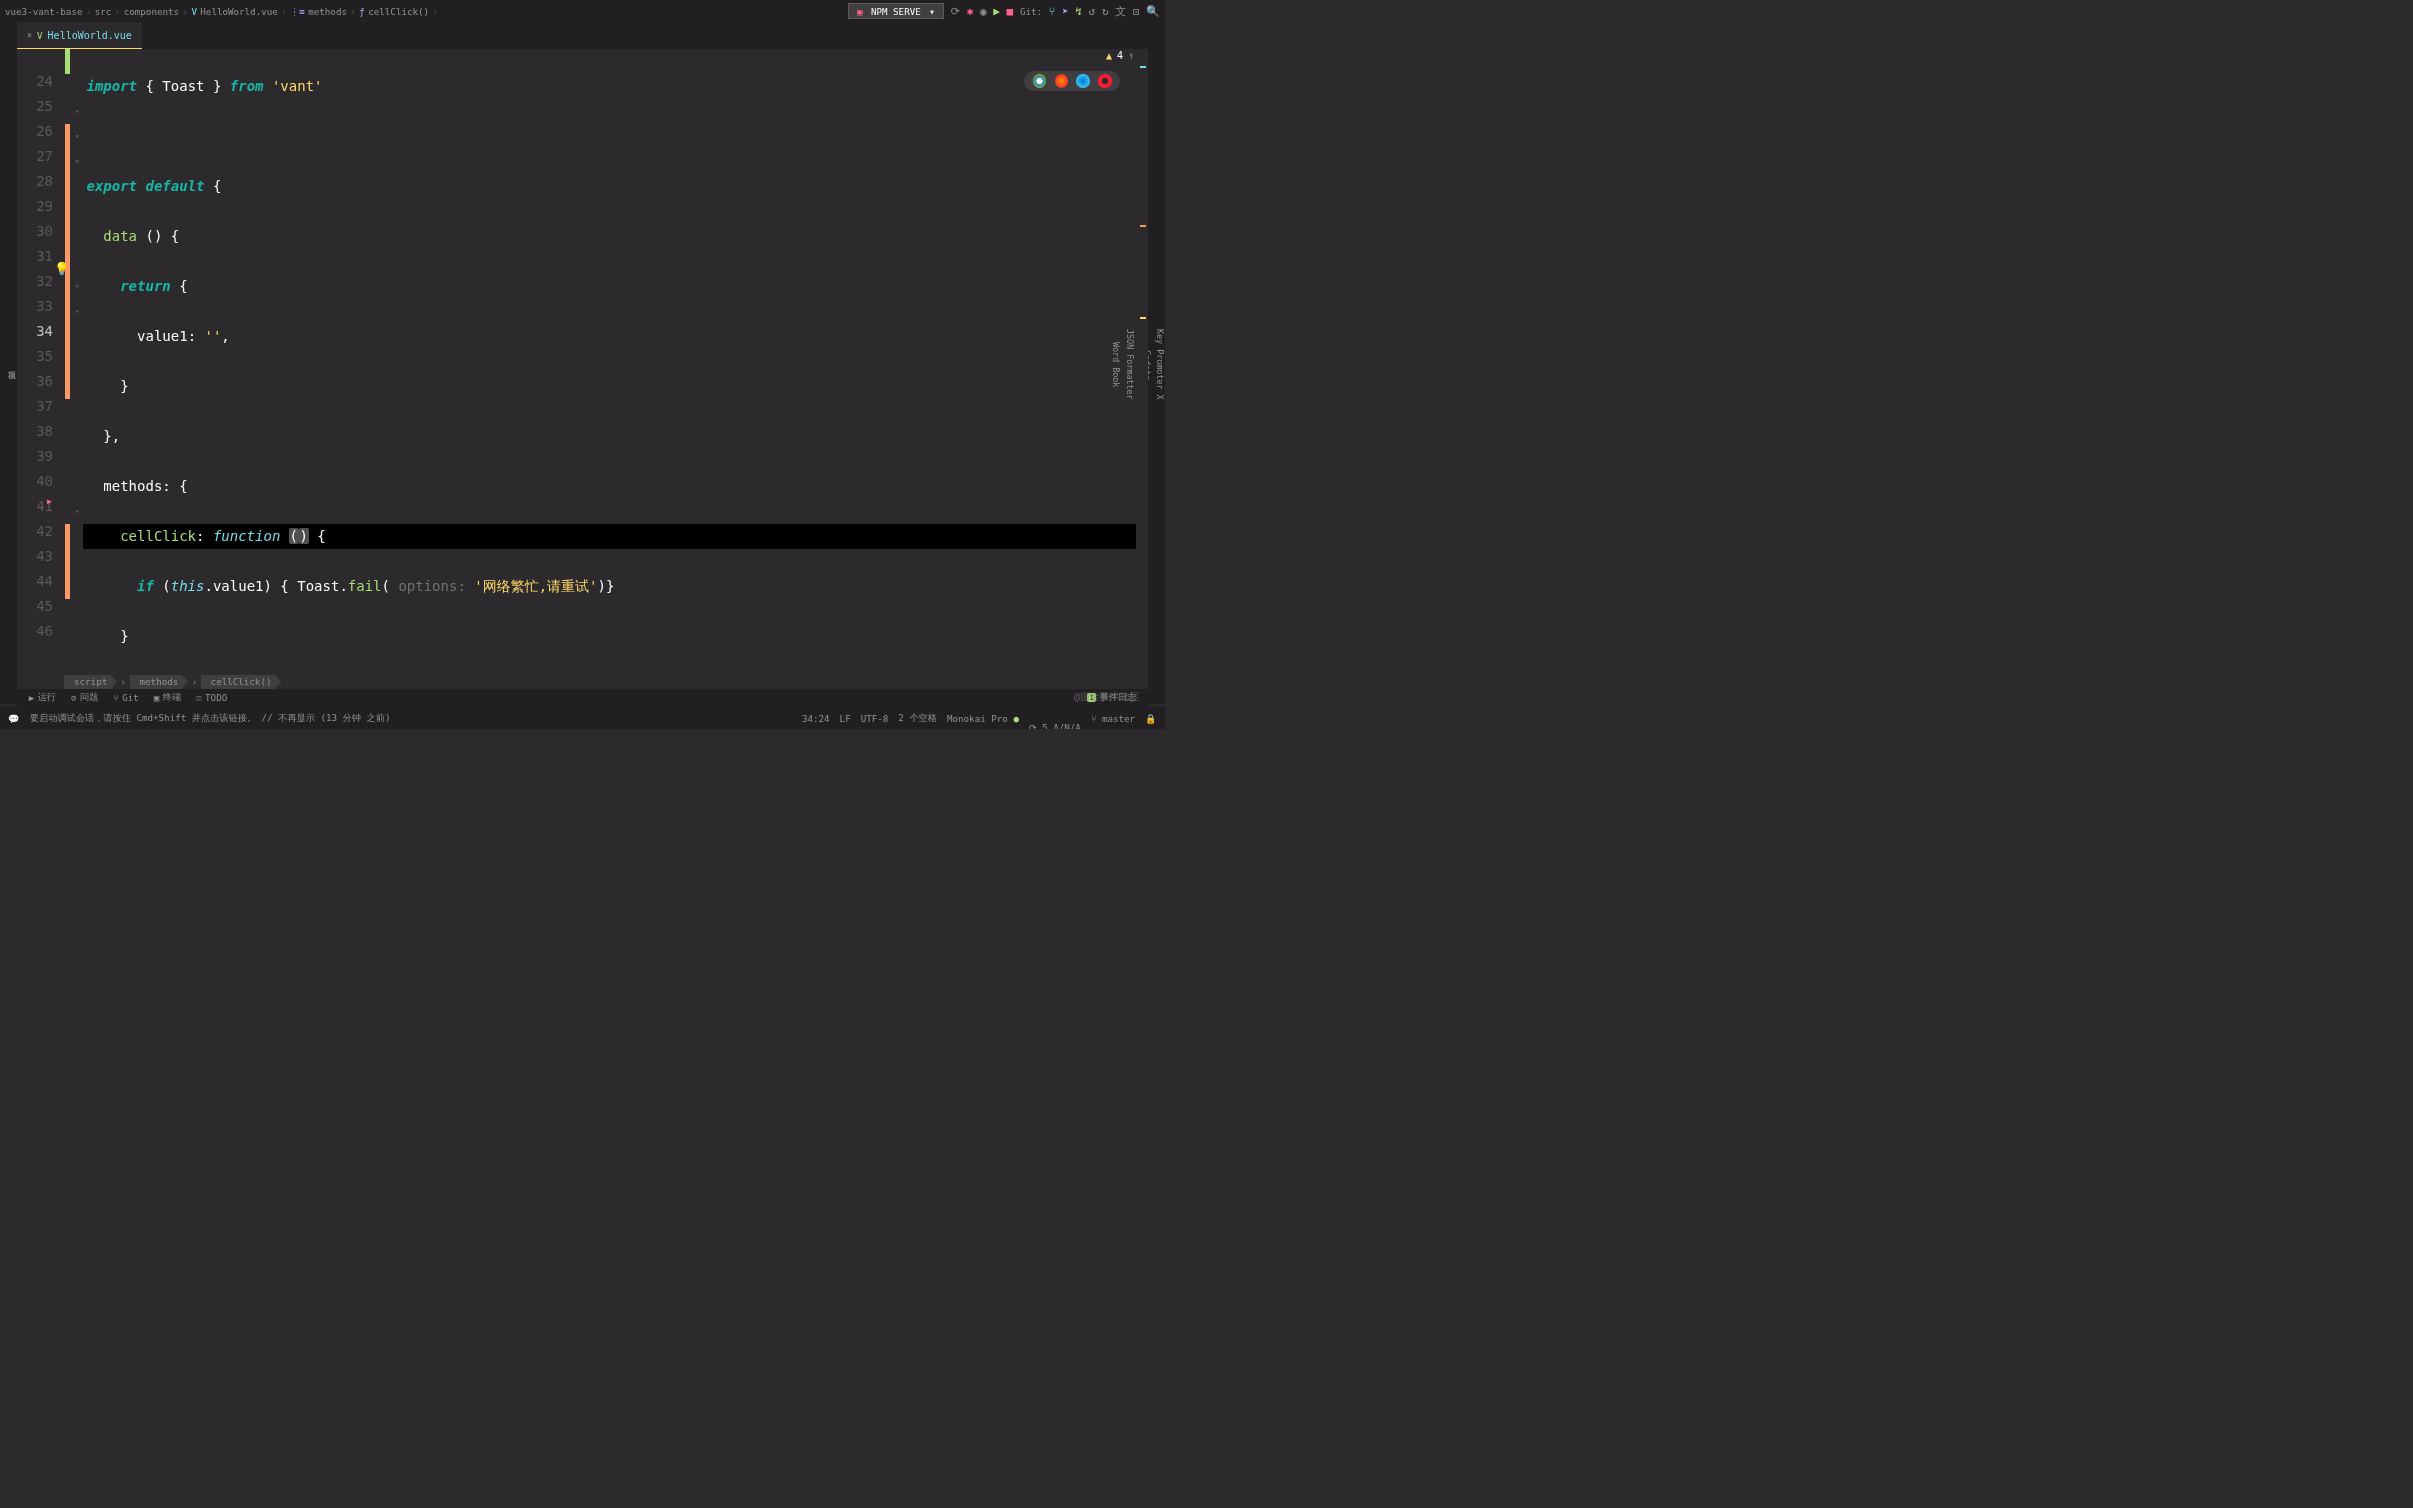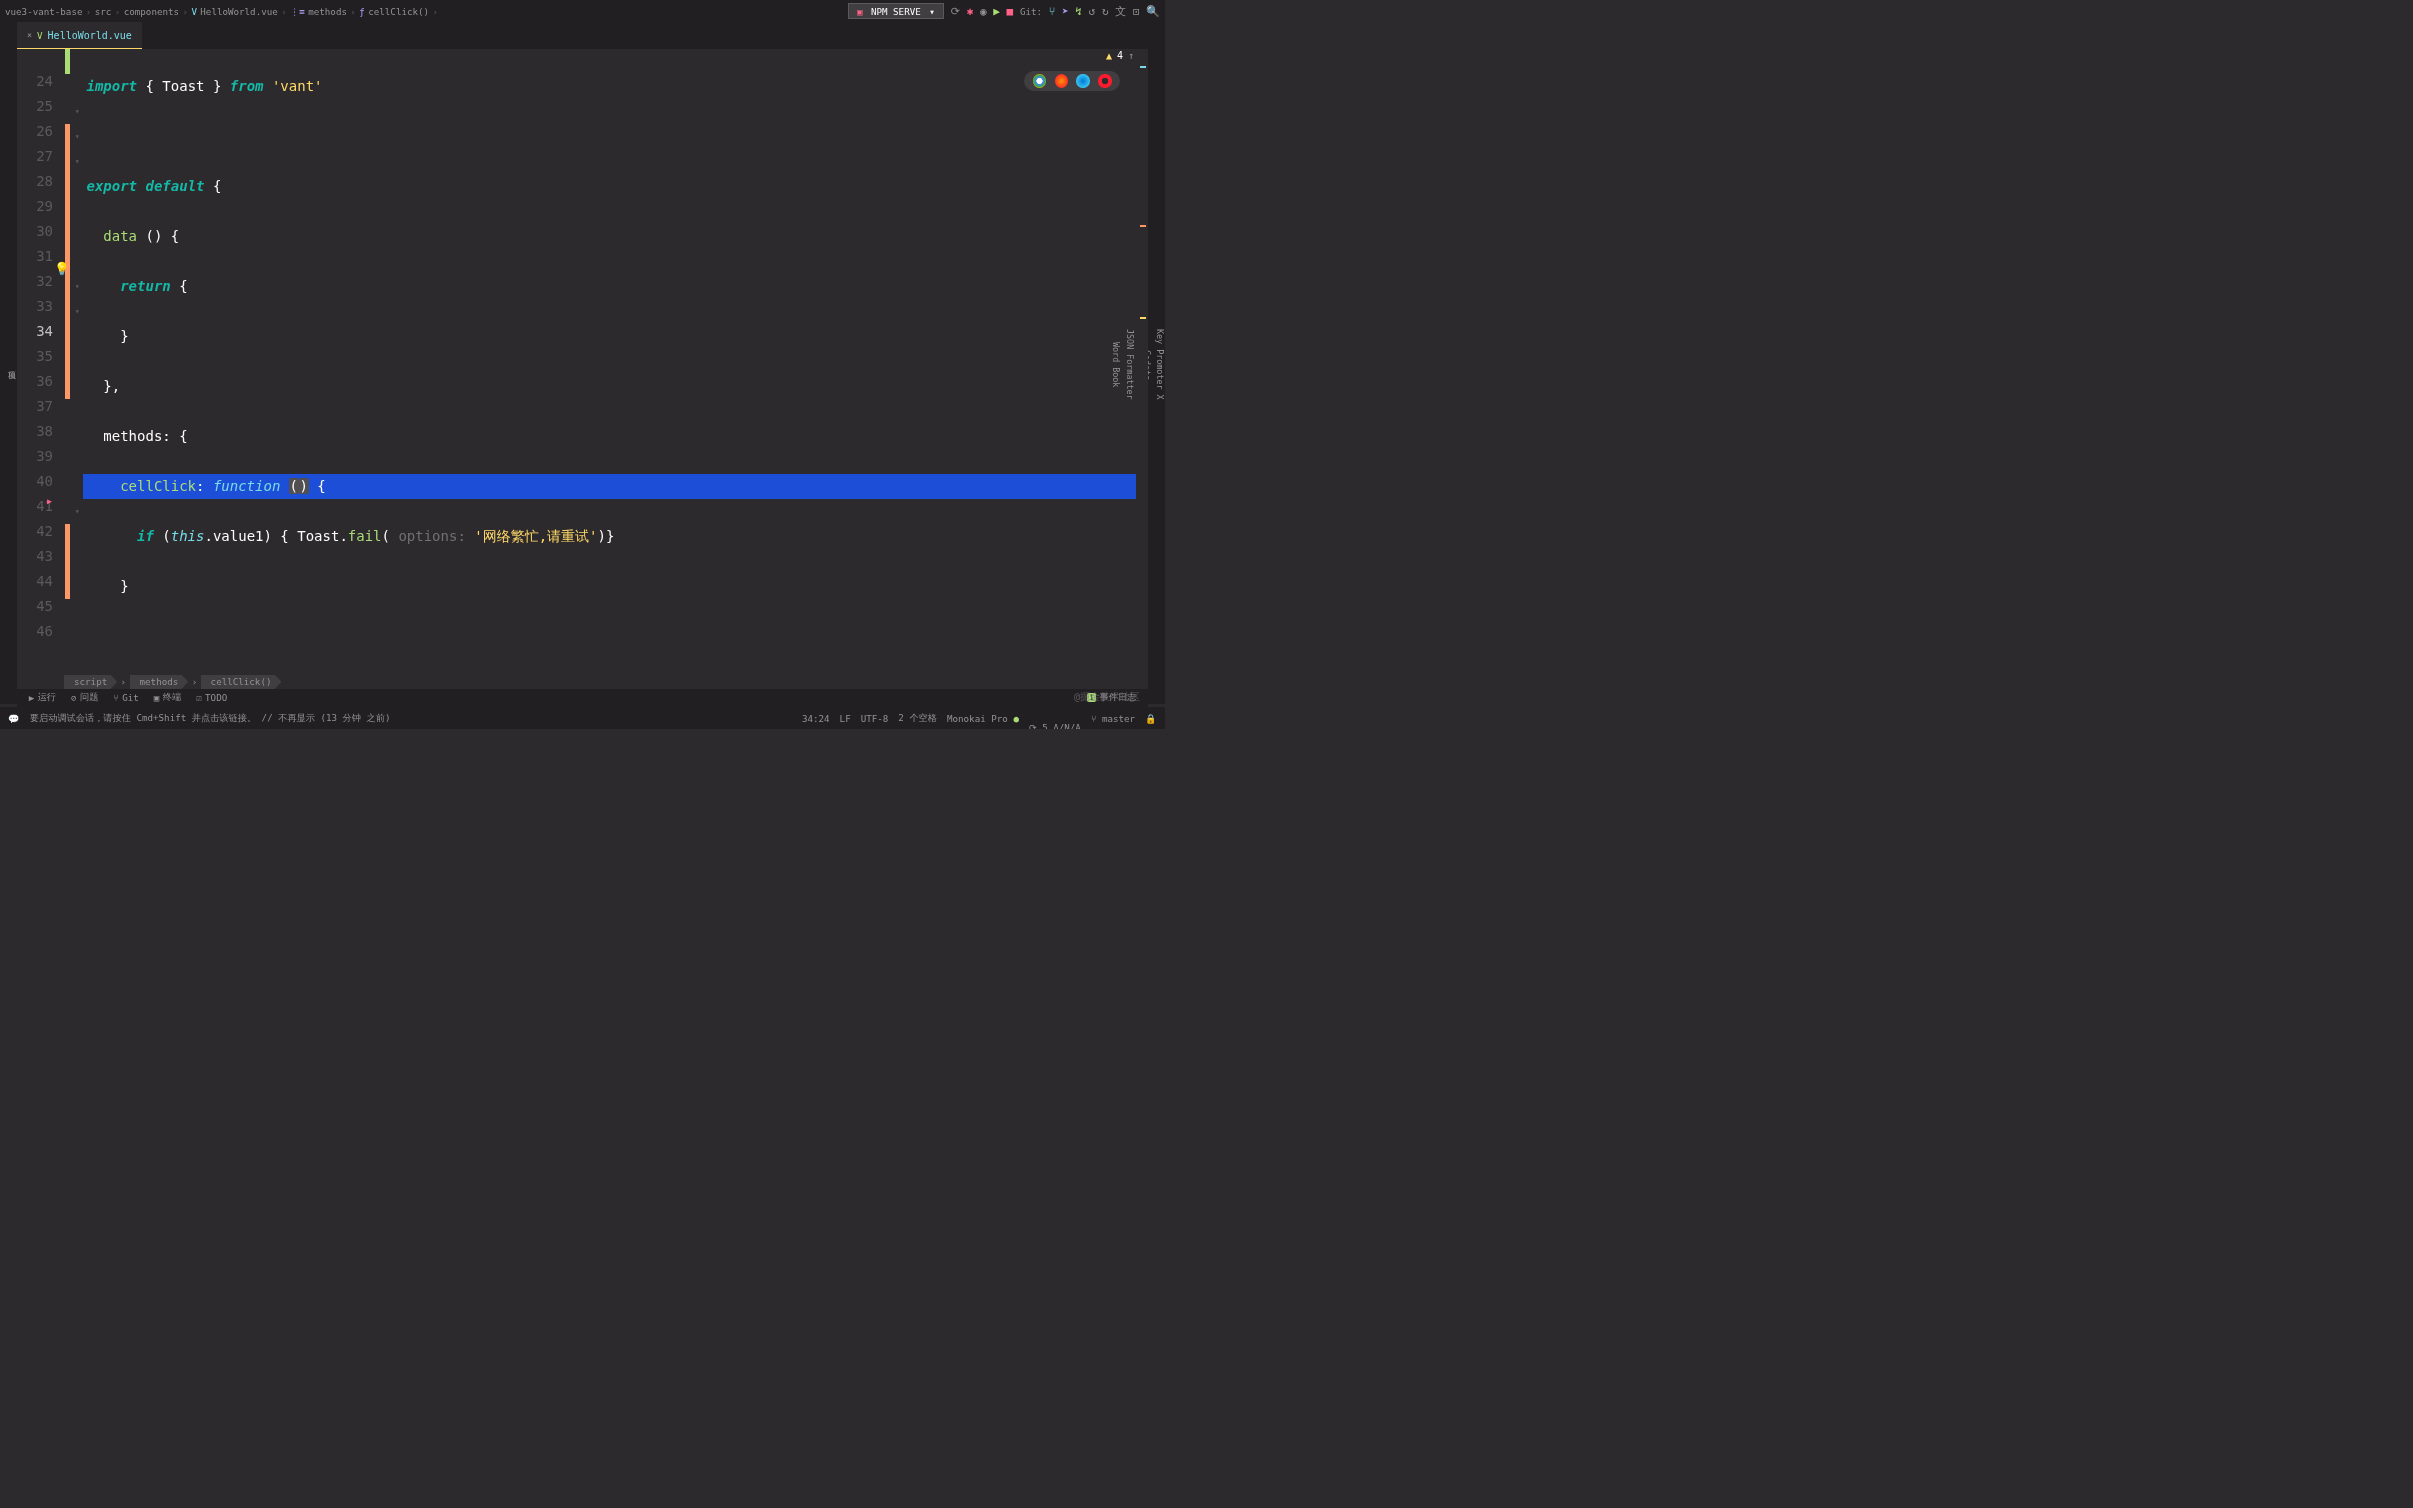--- a/index.html
+++ b/index.html
@@ -119,21 +119,21 @@
 .gutter .ln { height: 25px; }
 .gutter .ln.current { color: #c1c0c0; }
 .change-bar { width: 8.4px; }
 .change-bar div { height: 25px; position: relative; }
 .cb-green::before { content:''; position:absolute; left:1.7px; top:0; bottom:0; width:5px; background:#a9dc76; }
 .cb-orange::before { content:''; position:absolute; left:1.7px; top:0; bottom:0; width:5px; background:#fc9867; }
 .fold-col { width: 11.7px; }
 .fold-col div { height: 25px; color:#5b595c; font-size:8.4px; display:flex; align-items:center; justify-content:center;}
 .code { flex: 1; position: relative; white-space: pre; }
 .code .line { height: 25px; padding-left: 3.4px; }
-.code .line.current { background: #1d4ed8; }
+.code .line.current { background: #000000; }
 .kw-pink { color: #14b8a6; font-style: italic; font-weight: bold; }
 .kw-pink-n { color: #ff6188; }
 .kw-yellow { color: #ffd866; }
 .kw-green { color: #a9dc76; }
 .kw-cyan { color: #78dce8; font-style: italic; }
 .punct { color: #fcfcfa; }
 .param-hint { color: #727072; }
 .paren-hl { background:#514f52; border-radius:1.7px; padding: 0 0.8px;}
 
 .hint-bulb {
@@ -373,20 +373,21 @@
       <div></div>
       <div></div>
       <div></div>
   </div>
   <div class="code">
 <div class="line"><span class="kw-pink">import</span><span class="punct"> { </span><span class="punct">Toast</span><span class="punct"> } </span><span class="kw-pink">from</span><span class="kw-yellow"> 'vant'</span></div>
 <div class="line"></div>
 <div class="line"><span class="kw-pink">export</span> <span class="kw-pink">default</span><span class="punct"> {</span></div>
 <div class="line">  <span class="kw-green">data</span><span class="punct"> () {</span></div>
 <div class="line">    <span class="kw-pink">return</span><span class="punct"> {</span></div>
+<div class="line">      <span class="punct">value1</span><span class="punct">: </span><span class="kw-yellow">''</span><span class="punct">,</span></div>
 <div class="line"><span class="punct">    }</span></div>
 <div class="line"><span class="punct">  },</span></div>
 <div class="line">  <span class="punct">methods</span><span class="punct">: {</span></div>
 <div class="line current">    <span class="kw-green">cellClick</span><span class="punct">: </span><span class="kw-cyan">function</span><span> </span><span class="paren-hl">(</span><span class="paren-hl">)</span><span class="punct"> {</span></div>
 <div class="line">      <span class="kw-pink">if</span><span class="punct"> (</span><span class="kw-cyan">this</span><span class="punct">.</span><span class="punct">value1</span><span class="punct">) { </span><span class="punct">Toast</span><span class="punct">.</span><span class="kw-green">fail</span><span class="punct">(</span><span class="param-hint"> options: </span><span class="kw-yellow">'网络繁忙,请重试'</span><span class="punct">)}</span></div>
 <div class="line"><span class="punct">    }</span></div>
 <div class="line"></div>
 <div class="line"><span class="punct">  }</span></div>
 <div class="line"><span class="punct">}</span></div>
 <div class="line"><span class="punct">&lt;/</span><span class="kw-pink-n">script</span><span class="punct">&gt;</span></div>

